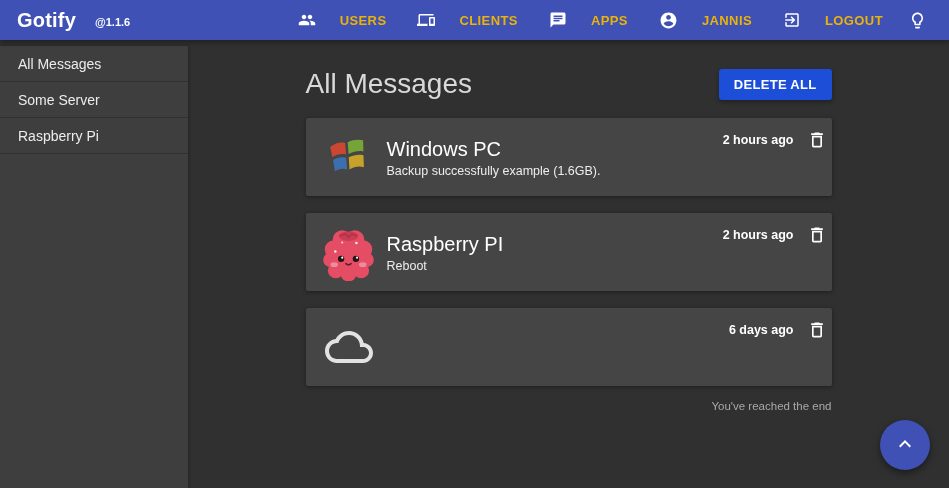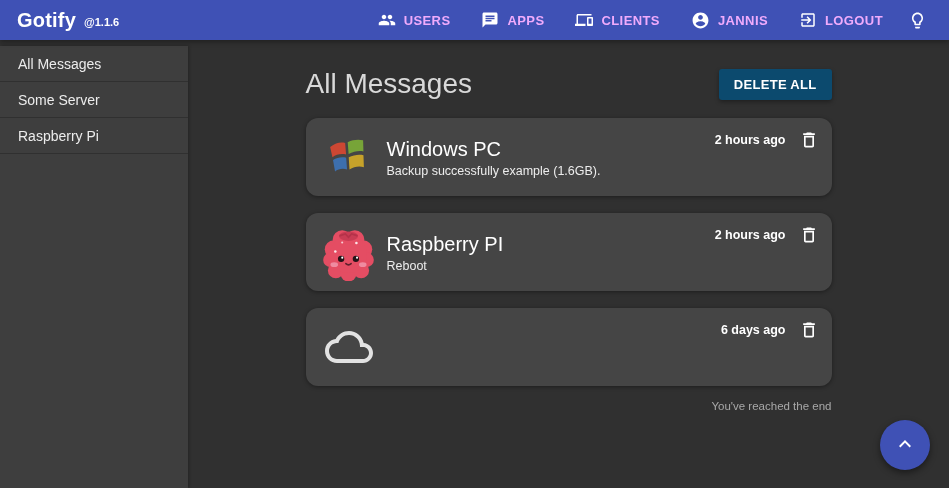--- a/index.html
+++ b/index.html
@@ -12,25 +12,25 @@
   }
 
   
   .appbar {
     position:absolute; top:0; left:0; right:0; height:40px;
     background:#3f51b5; display:flex; align-items:center;
     padding:0 14px 0 17px; z-index:20;
     box-shadow:0 2px 5px rgba(0,0,0,.35);
   }
   .brand { color:#fff; font-size:20px; font-weight:bold; letter-spacing:.2px; }
-  .version { color:#fff; font-size:11px; font-weight:bold; margin-left:8px; margin-top:3px; }
+  .version { color:#fff; font-size:11px; font-weight:bold; margin-left:19px; margin-top:3px; }
   .spacer { flex:1; }
   .nav-btn {
-    display:flex; align-items:center; gap:8px;
-    background:none; border:none; color:#f0abfc; cursor:pointer;
+    display:flex; align-items:center; gap:24px;
+    background:none; border:none; color:#eab308; cursor:pointer;
     font-family:inherit; font-size:13px; font-weight:bold; letter-spacing:.4px;
     padding:8px 9px; margin-left:13px; border-radius:3px;
   }
   .nav-btn svg, .icon-btn svg { display:block; }
   .icon-btn {
     background:none; border:none; color:#fff; cursor:pointer;
     padding:8px; margin-left:8px; border-radius:50%;
   }
 
   
@@ -44,35 +44,35 @@
     padding:0 18px; font-size:14px; color:#ececec;
     border-bottom:1px solid rgba(0,0,0,.22); cursor:pointer;
   }
 
   
   .main { position:absolute; top:46px; left:188px; right:0; bottom:0; }
   .content { width:526px; margin:0 auto; padding-top:22px; }
   .title-row { display:flex; align-items:center; justify-content:space-between; margin-bottom:18px; }
   .page-title { font-size:28px; font-weight:400; color:#d9d9d9; }
   .delete-all {
-    background:#0c4a6e; color:#fff; border:none; border-radius:3px;
+    background:#1d4ed8; color:#fff; border:none; border-radius:3px;
     font-family:inherit; font-size:13px; font-weight:bold; letter-spacing:.3px;
     padding:8px 15px; cursor:pointer; box-shadow:0 2px 4px rgba(0,0,0,.35);
   }
 
   .card {
-    position:relative; background:#454545; border-radius:12px;
+    position:relative; background:#454545; border-radius:2px;
     height:78px; margin-bottom:17px; display:flex; align-items:center;
     padding:0 14px 0 14px; box-shadow:0 1px 4px rgba(0,0,0,.4);
   }
   .card-icon { width:58px; flex-shrink:0; display:flex; align-items:center; justify-content:center; margin-right:9px; }
   .card-body { flex:1; min-width:0; padding-right:150px; }
   .card-title { font-size:20px; font-weight:400; color:#fff; line-height:1.2; }
   .card-text { font-size:12.5px; color:#ededed; margin-top:3px; }
-  .card-meta { position:absolute; top:12px; right:13px; display:flex; align-items:center; gap:13px; }
+  .card-meta { position:absolute; top:12px; right:5px; display:flex; align-items:center; gap:13px; }
   .timestamp { font-size:12.5px; font-weight:bold; color:#fff; white-space:nowrap; }
   .trash-btn { background:none; border:none; padding:0; color:#fff; cursor:pointer; line-height:0; }
 
   .end-text { text-align:right; font-size:11.5px; color:#a8a8a8; margin-top:-3px; }
 
   
   .fab {
     position:absolute; right:19px; bottom:18px; width:50px; height:50px;
     border-radius:50%; background:#3f51b5; border:none; cursor:pointer;
     display:flex; align-items:center; justify-content:center;
@@ -92,33 +92,33 @@
       <svg width="18" height="18" viewBox="0 0 24 24" fill="#fff">
           <path d="M16 11c1.66 0 2.99-1.34 2.99-3S17.66 5 16 5c-1.66 0-3 1.34-3 3s1.34 3 3 3zm-8 0c1.66 0 2.99-1.34 2.99-3S9.66 5 8 5C6.34 5 5 6.34 5 8s1.34 3 3 3zm0 2c-2.33 0-7 1.17-7 3.5V19h14v-2.5c0-2.33-4.67-3.5-7-3.5zm8 0c-.29 0-.62.02-.97.05 1.16.84 1.97 1.97 1.97 3.45V19h6v-2.5c0-2.33-4.67-3.5-7-3.5z"></path>
         </svg>
     </span>
     <span>USERS</span>
   </button>
 
   <button class="nav-btn">
     <span>
       <svg width="18" height="18" viewBox="0 0 24 24" fill="#fff">
+          <path d="M4 6h18V4H4c-1.1 0-2 .9-2 2v11H0v3h14v-3H4V6zm19 2h-6c-.55 0-1 .45-1 1v10c0 .55.45 1 1 1h6c.55 0 1-.45 1-1V9c0-.55-.45-1-1-1zm-1 9h-4v-7h4v7z"></path>
+        </svg>
+    </span>
+    <span>CLIENTS</span>
+  </button>
+
+  <button class="nav-btn">
+    <span>
+      <svg width="18" height="18" viewBox="0 0 24 24" fill="#fff">
           <path d="M20 2H4c-1.1 0-1.99.9-1.99 2L2 22l4-4h14c1.1 0 2-.9 2-2V4c0-1.1-.9-2-2-2zM6 9h12v2H6V9zm8 5H6v-2h8v2zm4-6H6V6h12v2z"></path>
         </svg>
     </span>
     <span>APPS</span>
-  </button>
-
-  <button class="nav-btn">
-    <span>
-      <svg width="18" height="18" viewBox="0 0 24 24" fill="#fff">
-          <path d="M4 6h18V4H4c-1.1 0-2 .9-2 2v11H0v3h14v-3H4V6zm19 2h-6c-.55 0-1 .45-1 1v10c0 .55.45 1 1 1h6c.55 0 1-.45 1-1V9c0-.55-.45-1-1-1zm-1 9h-4v-7h4v7z"></path>
-        </svg>
-    </span>
-    <span>CLIENTS</span>
   </button>
 
   <button class="nav-btn">
     <span>
       <svg width="19" height="19" viewBox="0 0 24 24" fill="#fff">
           <path d="M12 2C6.48 2 2 6.48 2 12s4.48 10 10 10 10-4.48 10-10S17.52 2 12 2zm0 3c1.66 0 3 1.34 3 3s-1.34 3-3 3-3-1.34-3-3 1.34-3 3-3zm0 14.2c-2.5 0-4.71-1.28-6-3.22.03-1.99 4-3.08 6-3.08 1.99 0 5.97 1.09 6 3.08-1.29 1.94-3.5 3.22-6 3.22z"></path>
         </svg>
     </span>
     <span>JANNIS</span>
   </button>

